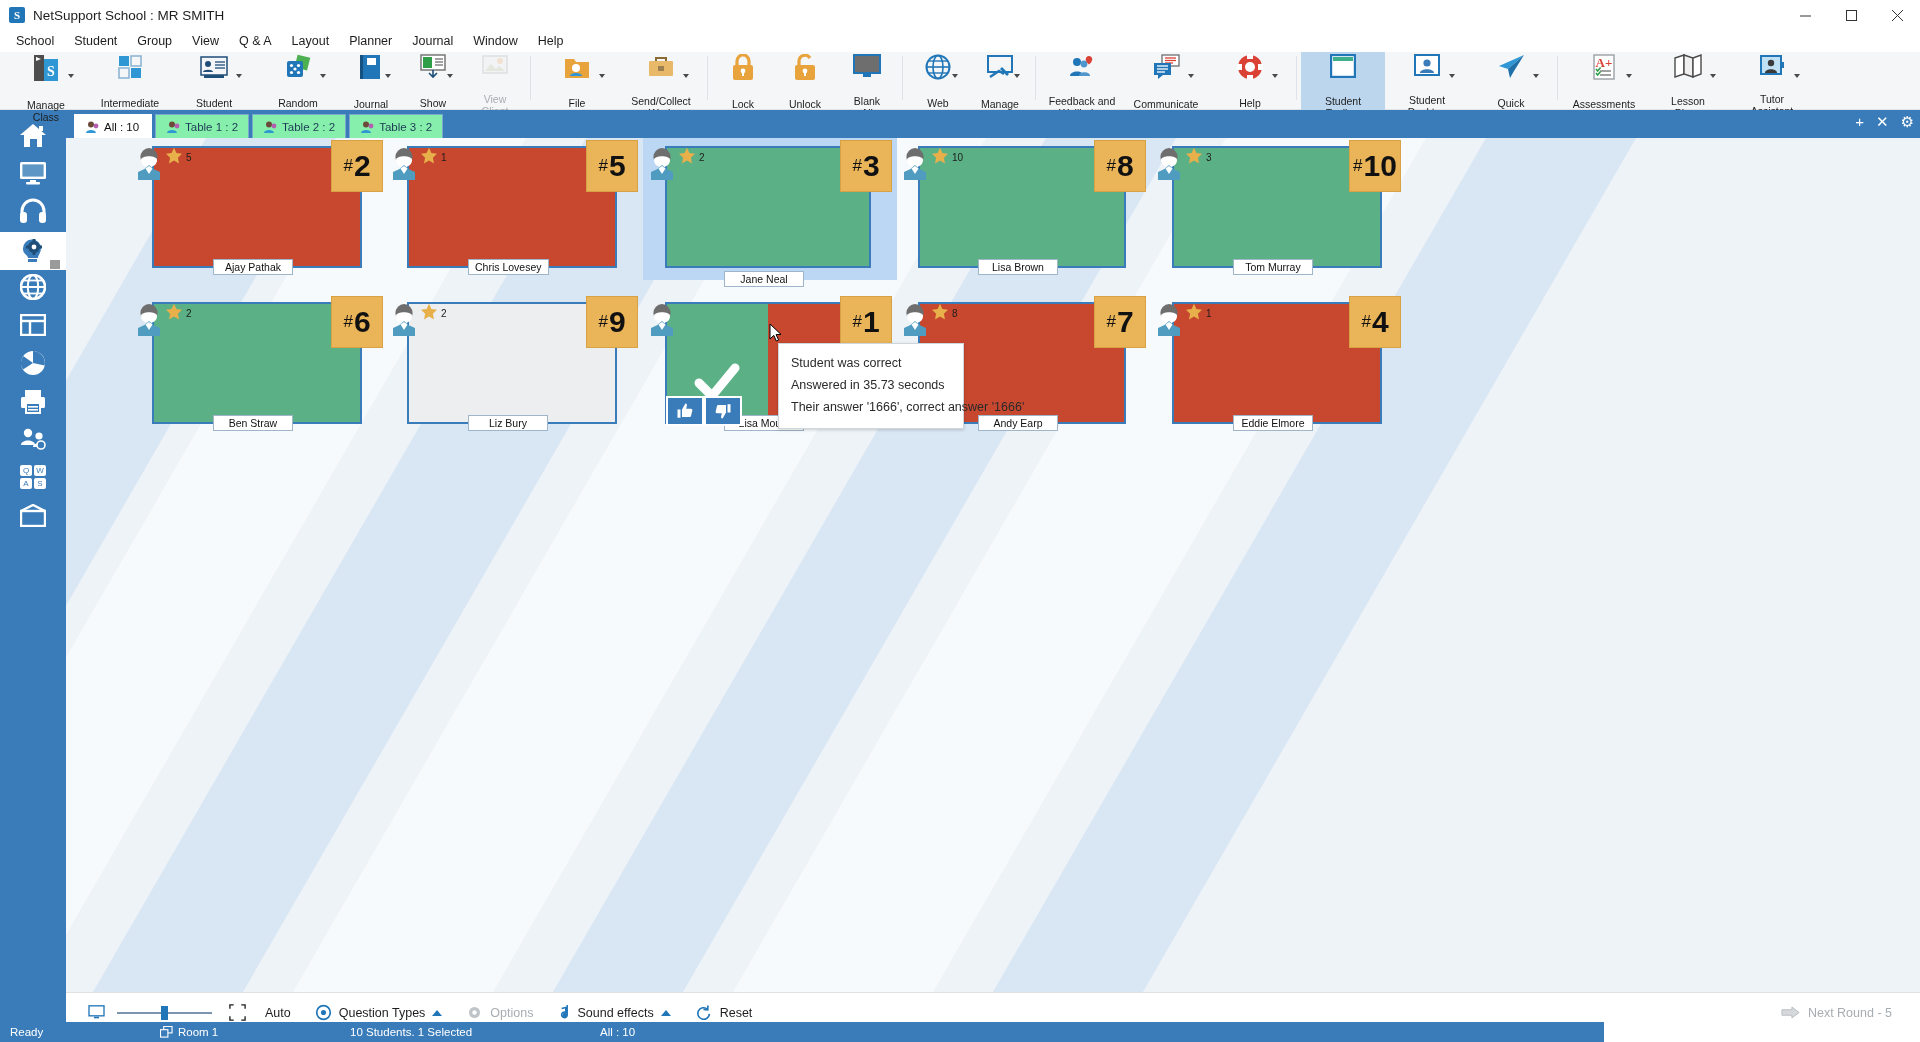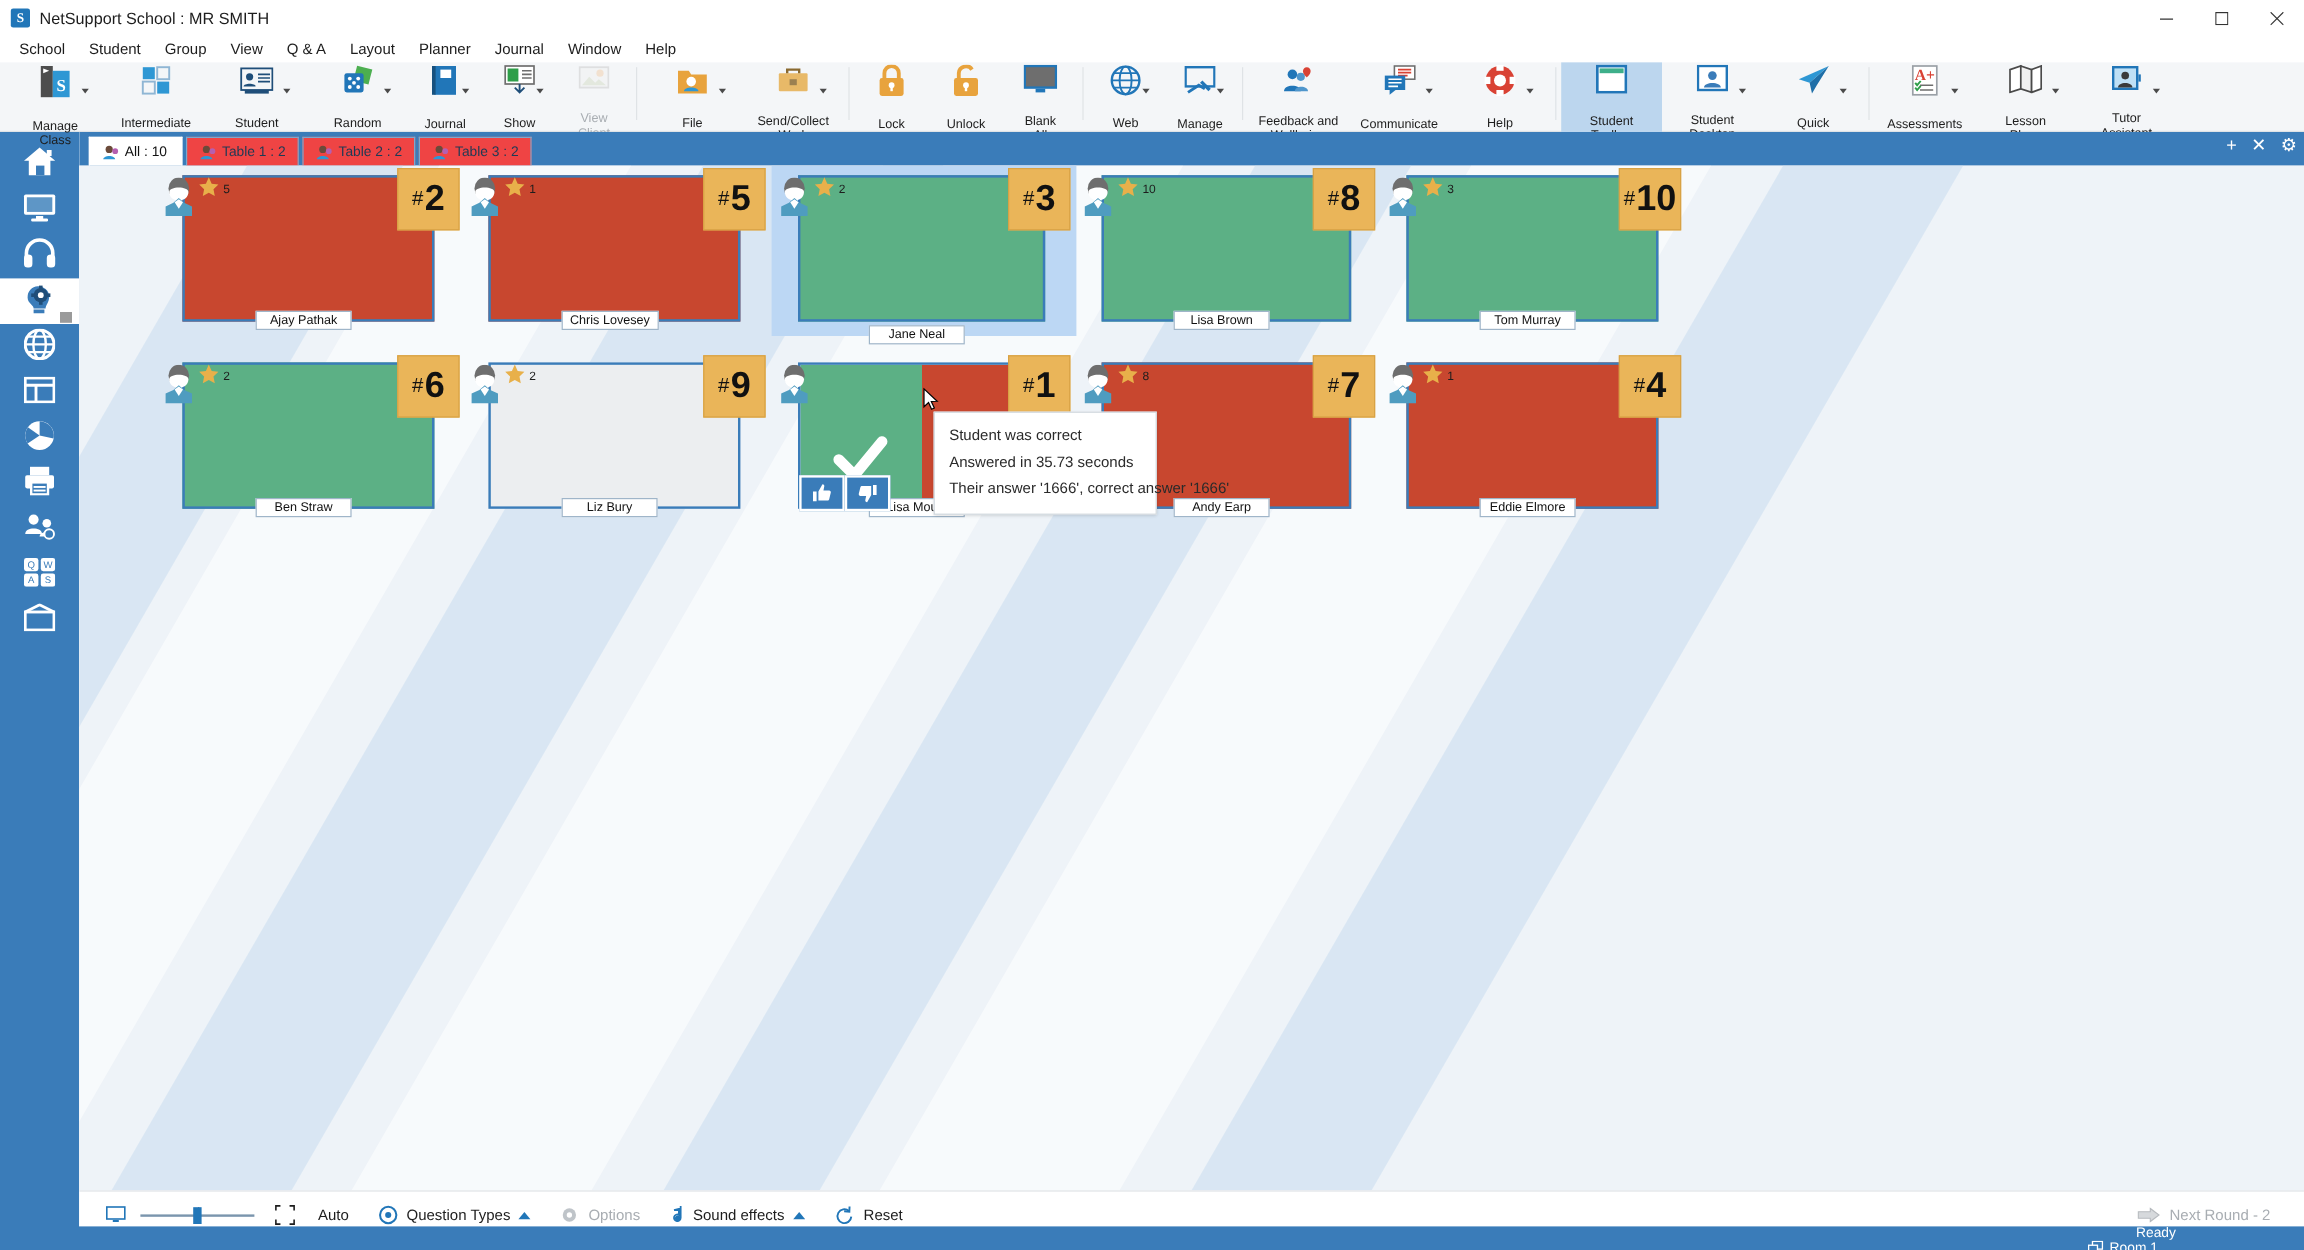--- a/index.html
+++ b/index.html
@@ -88,21 +88,21 @@
   }
 
   
   .content { flex: 1; position: relative; background: #eef3f8; overflow: hidden; }
 
   .tabstrip {
     height: 28px; background: #3a7cb9; display: flex; align-items: flex-end;
     padding-left: 8px; position: relative;
   }
   .tab {
-    height: 24px; min-width: 78px; background: #ef4444;
+    height: 24px; min-width: 78px; background: #86efac;
     border: 1px solid #7ba8cd; border-bottom: none;
     display: flex; align-items: center; gap: 5px; padding: 0 10px;
     margin-right: 3px; font-size: 11.5px; color: #1d3a55; cursor: default;
   }
   .tab.active { background: #ffffff; border-color: #ffffff; color: #111; }
   .tab .ticon { width: 14px; height: 13px; flex-shrink: 0; }
   .tab-actions {
     position: absolute; right: 6px; top: 4px; display: flex; gap: 12px;
     align-items: center;
   }
@@ -174,23 +174,23 @@
     width: 95px; height: 2px; background: #7a95ad; position: relative;
   }
   .slider-knob {
     position: absolute; left: 44px; top: -6px; width: 5px; height: 14px;
     background: #2176b8;
   }
   .slider-knob:after{ content:''; position:absolute; left:4px; top:0; width:3px;height:14px;background:#2176b8;}
 
   
   .statusbar {
-    position: absolute; left: 0; bottom: 0; width: 1920px; height: 20px;
+    position: absolute; left: 0; bottom: 0; width: 1604px; height: 20px;
     background: #3a7cb9; color: #fff; font-size: 11.5px;
-    display: flex; align-items: flex-end; flex-direction: column;
+    display: flex; align-items: center;
   }
   .st-cell { padding: 0 10px; display: flex; align-items: center; gap: 5px; }
 
   .cursor-arrow { position: absolute; z-index: 40; pointer-events: none; }
 </style>
 </head>
 <body>
 
 <div id="app">
 
@@ -965,21 +965,21 @@
             <path d="M16 11a6.4 6.4 0 1 1-2.2-5.3" fill="none" stroke="#2176b8" stroke-width="1.8"></path>
             <path d="M14.4 1.6 L14.2 6.4 L9.4 6" fill="none" stroke="#2176b8" stroke-width="1.8"></path>
           </svg>
           <span>Reset</span>
         </div>
 
         <div class="bt-item bt-right">
           <svg width="20" height="13" viewBox="0 0 22 14">
             <path d="M1 4h11V1l8 6-8 6v-3H1z" fill="#d6d9dc" stroke="#b6babe" stroke-width="1"></path>
           </svg>
-          <span>Next Round - 2</span>
+          <span>Next Round - 5</span>
         </div>
       </div>
     </div>
   </div>
 
   <div class="statusbar">
     <div class="st-cell" style="width:150px;">
       <span>Ready</span>
     </div>
     <div class="st-cell" style="width:190px;">

